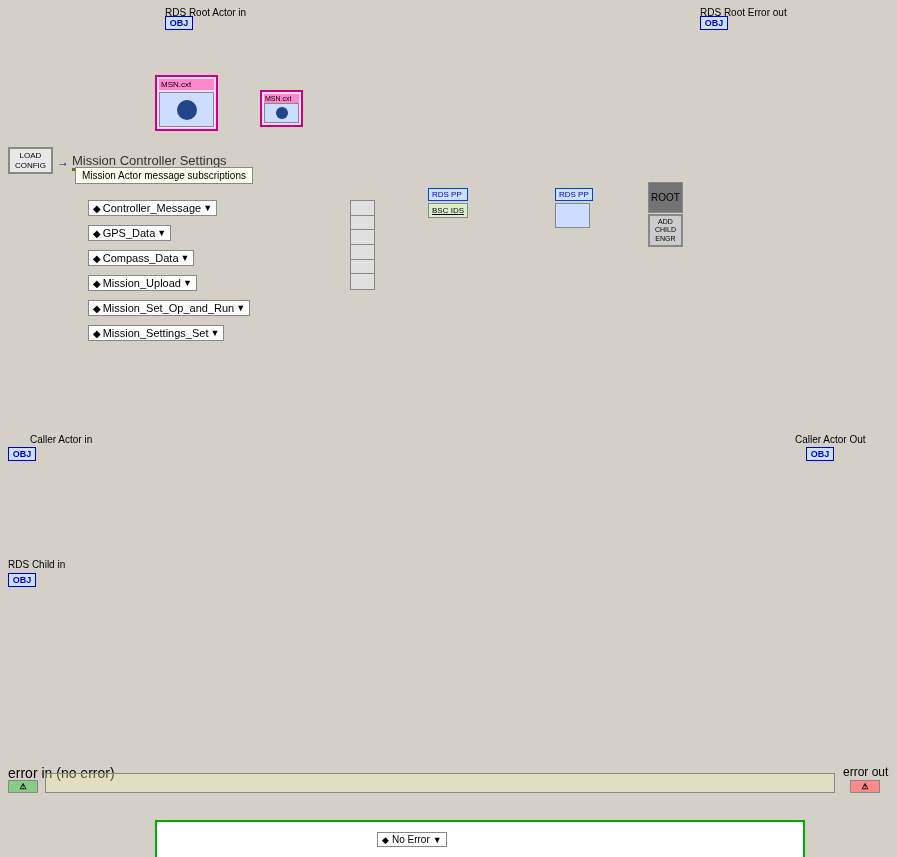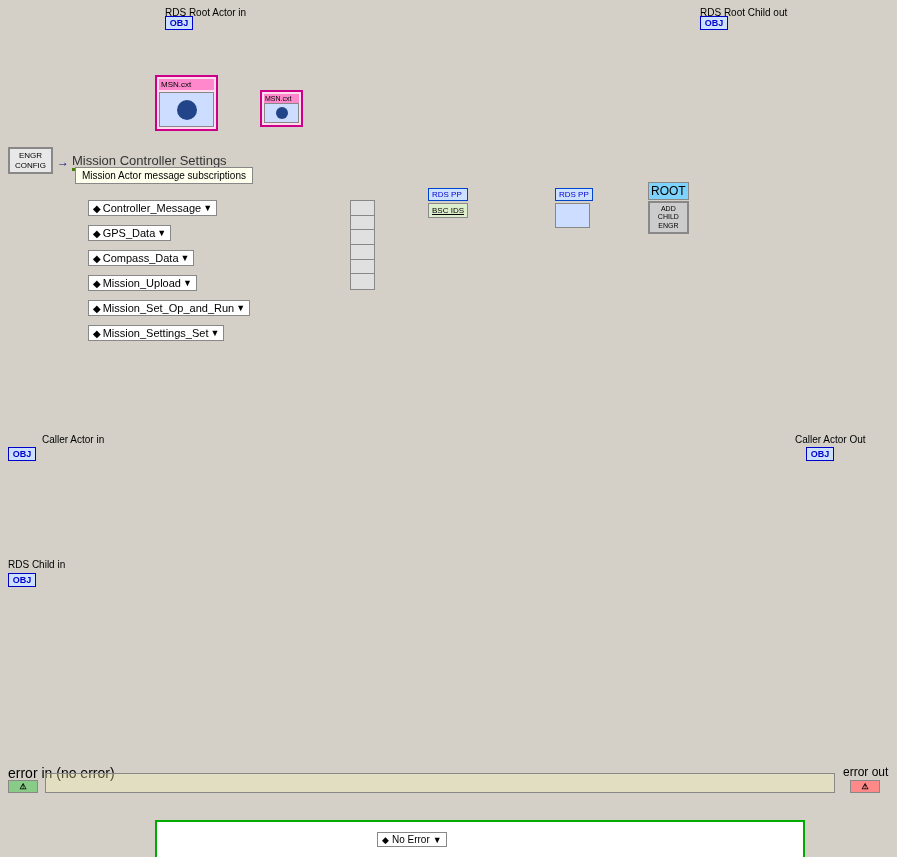--- a/index.html
+++ b/index.html
@@ -214,29 +214,29 @@
 
   <div style="position:absolute; top:6px; left:165px;">
     <span style="font-size:10px;">RDS Root Actor in</span>
   </div>
 
   <div style="position:absolute; top:16px; left:165px;" class="obj-box">
     <span>OBJ</span>
   </div>
 
   <div style="position:absolute; top:6px; left:700px;">
-    <span style="font-size:10px;">RDS Root Child out</span>
+    <span style="font-size:10px;">RDS Root Error out</span>
   </div>
 
   <div style="position:absolute; top:16px; left:700px;" class="obj-box">
     <span>OBJ</span>
   </div>
 
   <div style="position:absolute; top:147px; left:8px;" class="load-config">
-    <span>ENGR CONFIG</span>
+    <span>LOAD CONFIG</span>
   </div>
 
   <div style="position:absolute; top:155px; left:57px;">
     <span style="font-size:12px; color:#000080;">→</span>
   </div>
 
   <div style="position:absolute; top:75px; left:155px;" class="msn-box">
     <div style="font-size:8px; background:#ff88cc; padding:1px 2px; margin-bottom:2px;">MSN.cxt</div>
     <div style="width:55px; height:35px; background:#ccddff; border:1px solid #888; display:flex; align-items:center; justify-content:center;">
       <div style="width:20px;height:20px;border-radius:50%;background:#224488;"></div>
@@ -307,42 +307,42 @@
     </div>
   </div>
 
   <div style="position:absolute; top:188px; left:555px;">
     <div style="border:1px solid #0044cc; background:#cce0ff; padding:1px 3px; font-size:8px; color:#0000cc; margin-bottom:2px;">RDS PP</div>
     <div style="border:1px solid #888; background:#ccddff; padding:2px 4px; font-size:8px; width:35px; height:25px;">
     </div>
   </div>
 
   <div style="position:absolute; top:182px; left:648px;">
-    <div style="border:1px solid #888; background:#7dd3fc; padding:1px 2px; font-size:12px; margin-bottom:1px;">ROOT</div>
+    <div style="border:1px solid #888; background:#737373; padding:9px 2px; font-size:10px; margin-bottom:1px;">ROOT</div>
     <div style="border:2px solid #888; background:#cccccc; padding:2px 3px; font-size:7px; text-align:center; line-height:1.2;">
       ADD<br>CHILD<br>ENGR
     </div>
   </div>
 
 </div>
 
 <div class="bottom-section">
 
 
   <div class="rds-actor-box">
 
     <div style="position:absolute; top:10px; left:220px;" class="no-error-box">
       <span style="font-size:9px;">◆</span>
       <span>No Error</span>
       <span style="font-size:9px;">▼</span>
     </div>
 
   </div>
 
-  <div style="position:absolute; top:43px; left:42px;">
+  <div style="position:absolute; top:43px; left:30px;">
     <span style="font-size:10px;">Caller Actor in</span>
   </div>
 
   <div style="position:absolute; top:57px; left:8px;" class="obj-box">
     <span>OBJ</span>
   </div>
 
   <div style="position:absolute; top:43px; left:795px;">
     <span style="font-size:10px;">Caller Actor Out</span>
   </div>

